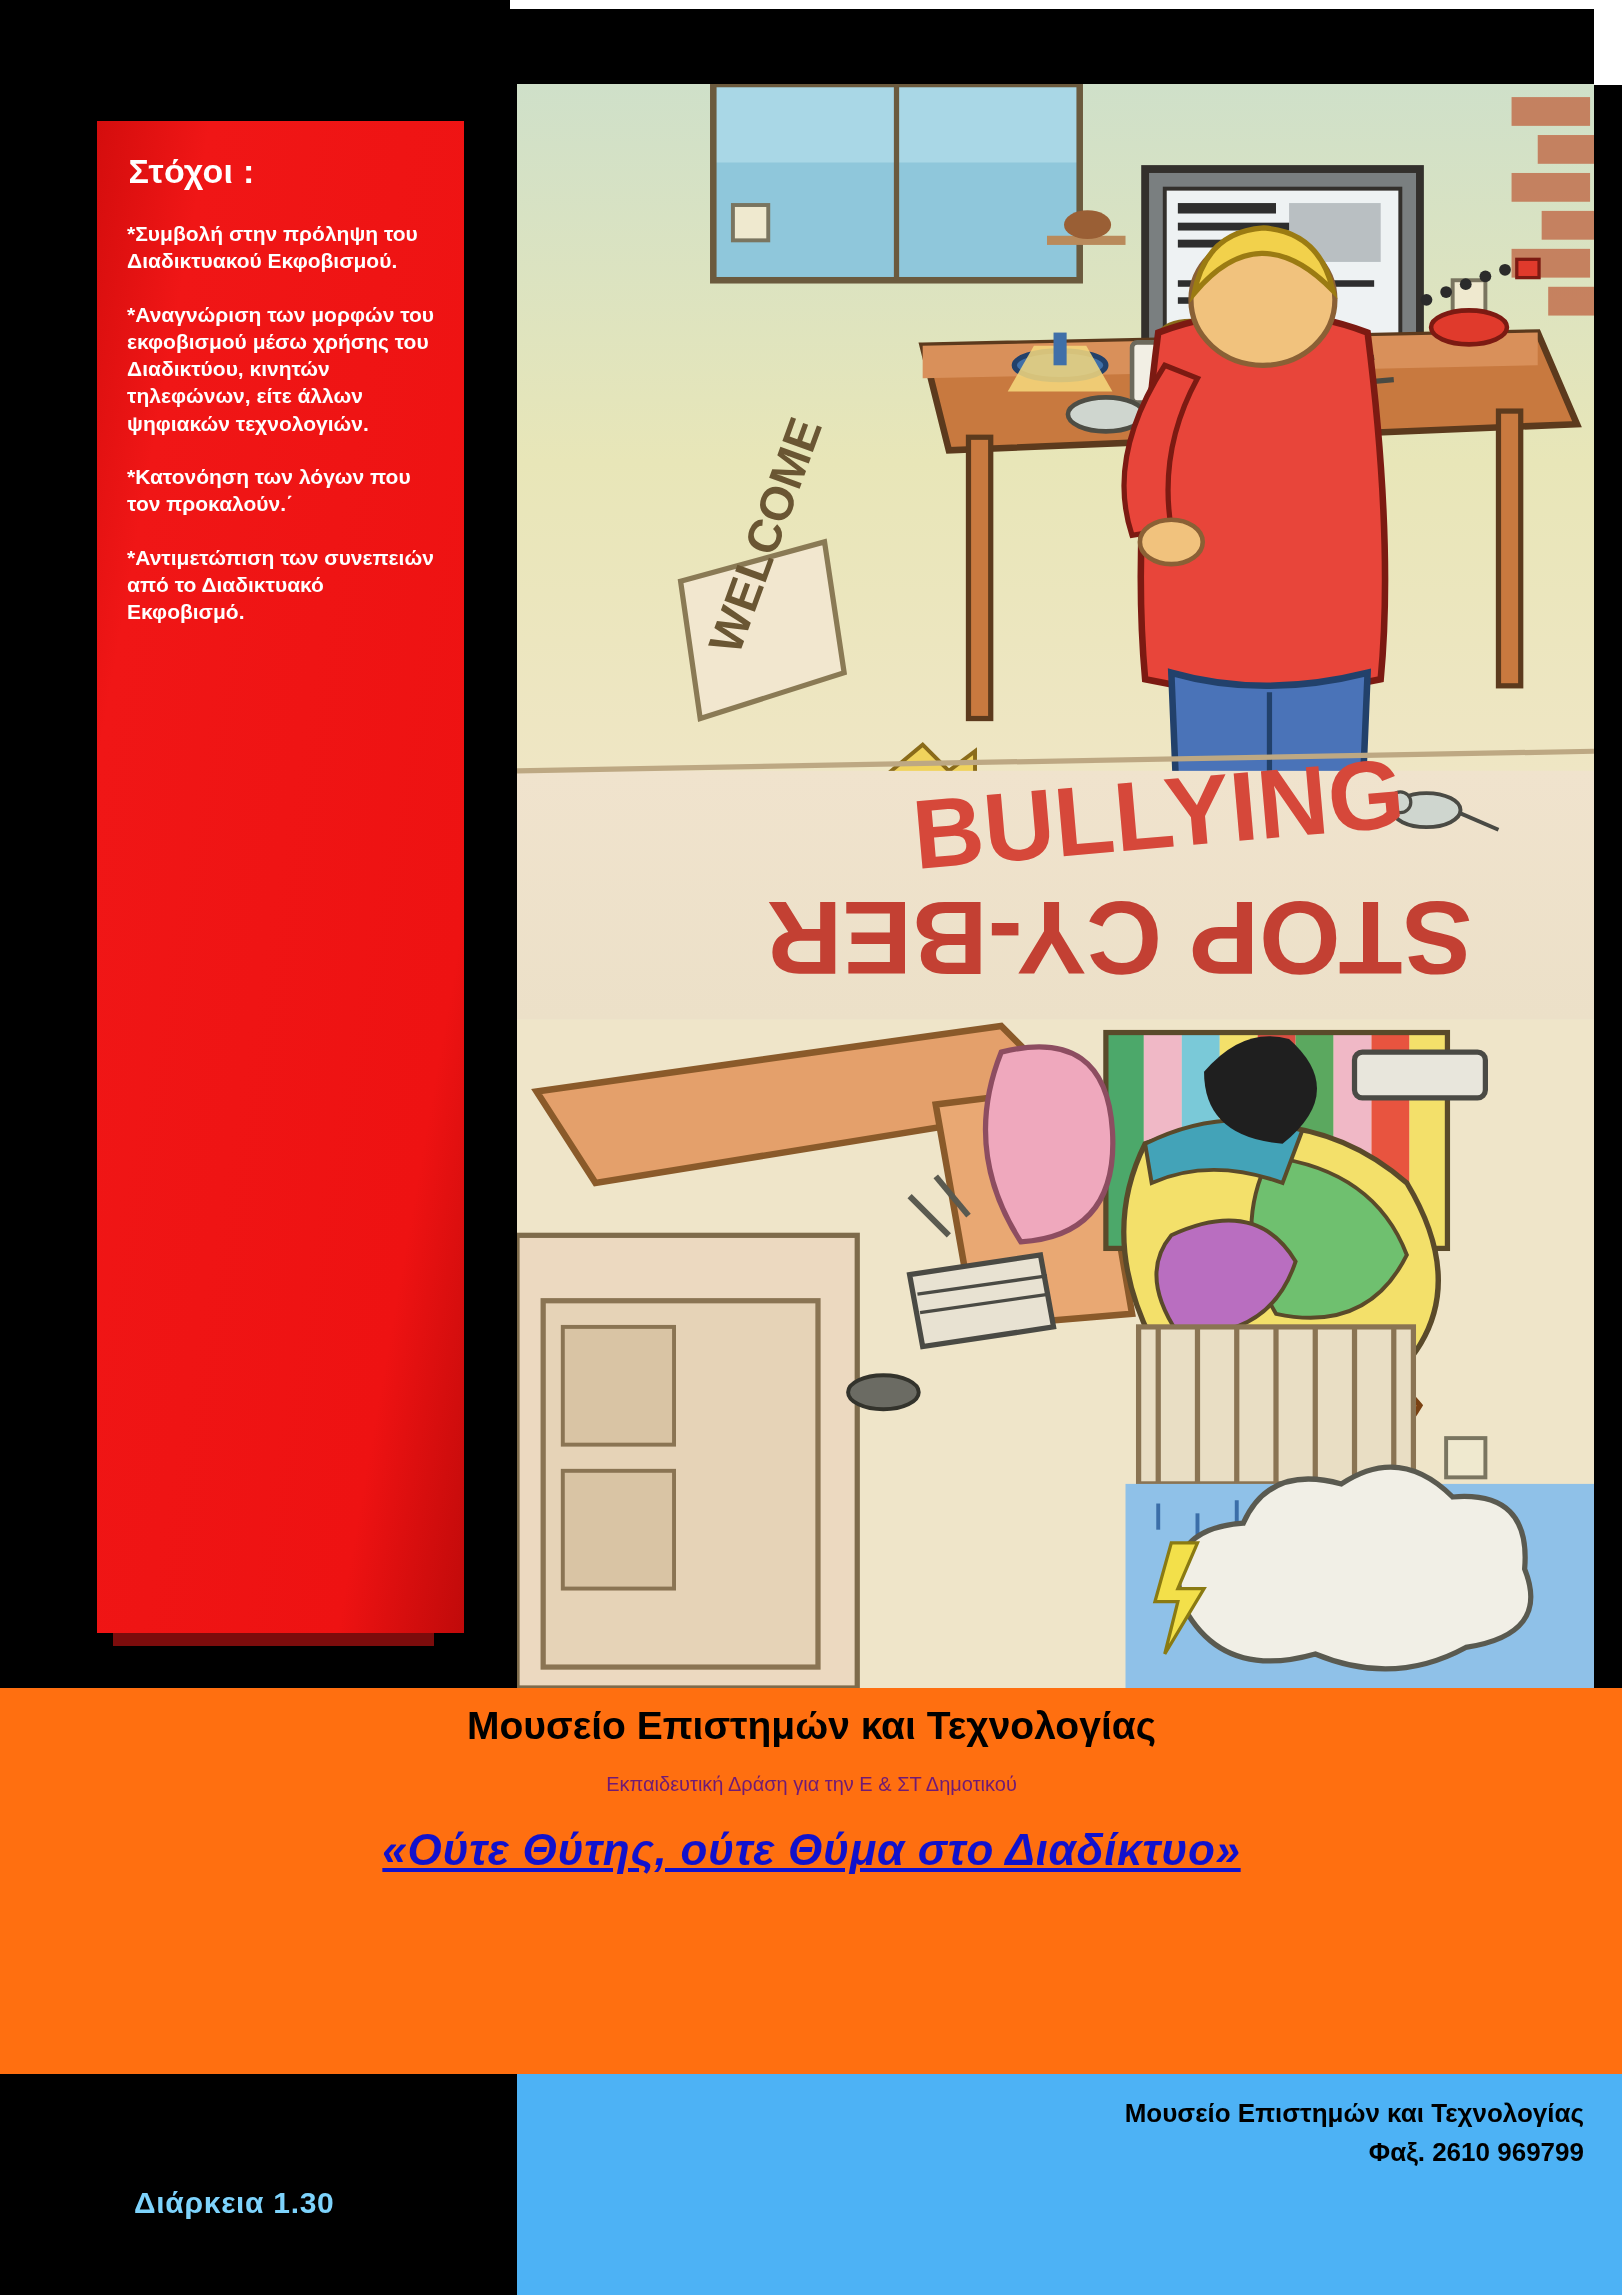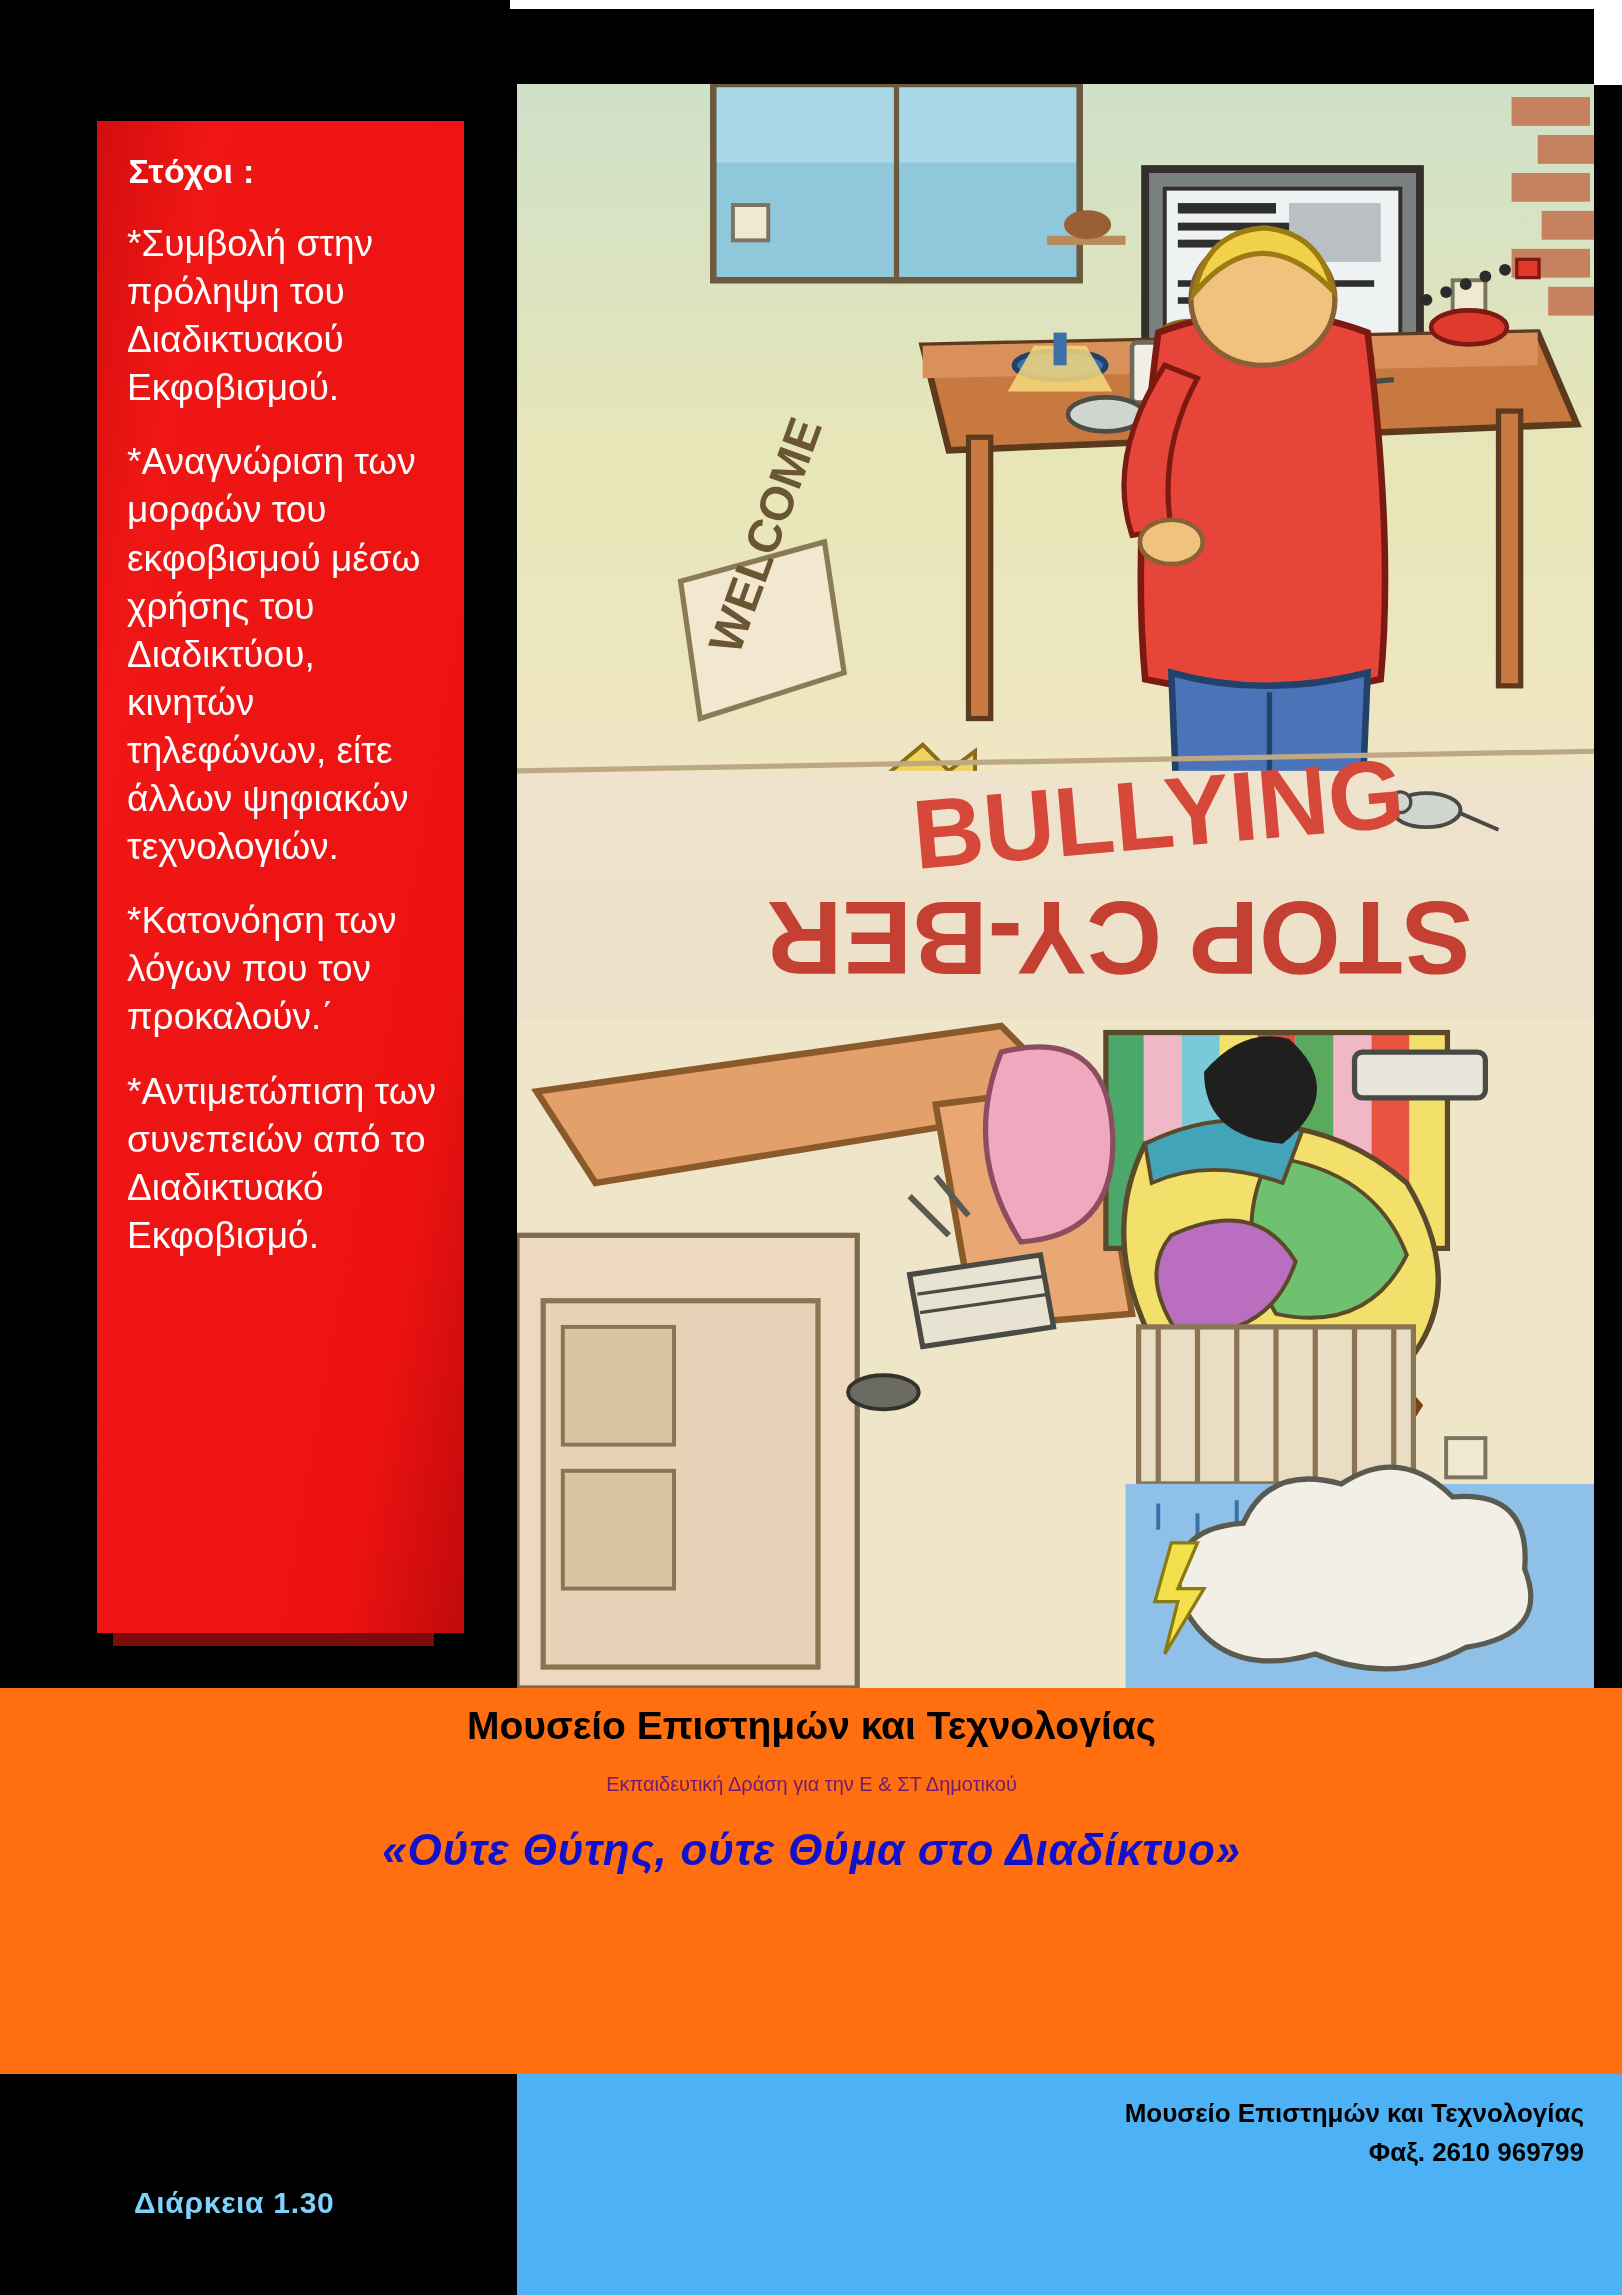--- a/index.html
+++ b/index.html
@@ -57,24 +57,24 @@
     padding: 31px 26px 19.6px 27.5px;
     color: #ffffff;
   }
   .goals-box .goals-title {
     font-size: 34px;
     font-weight: bold;
     margin: 0 0 29px 3.9px;
     letter-spacing: 0.3px;
   }
   .goals-box .goal-item {
-    font-size: 37px;
+    font-size: 21px;
     line-height: 1.30;
     margin: 0 0 26px 2.6px;
-    font-weight: normal;
+    font-weight: bold;
   }
 
   
   .artwork {
     position: absolute;
     left: 517px;
     top: 84px;
     width: 1077px;
     height: 1604px;
     background: #e9e2cf;
@@ -108,20 +108,21 @@
     margin: 22px 0 0 0;
     font-weight: normal;
   }
   .title-line {
     font-size: 44px;
     font-weight: bold;
     font-style: italic;
     color: #1111cc;
     margin: 29px 0 0 0;
     letter-spacing: 0.7px;
+    text-decoration: underline;
   }
 
   
   .bottom-black {
     position: absolute;
     left: 0;
     top: 2074px;
     width: 1623px;
     height: 221px;
     background: #000000;

